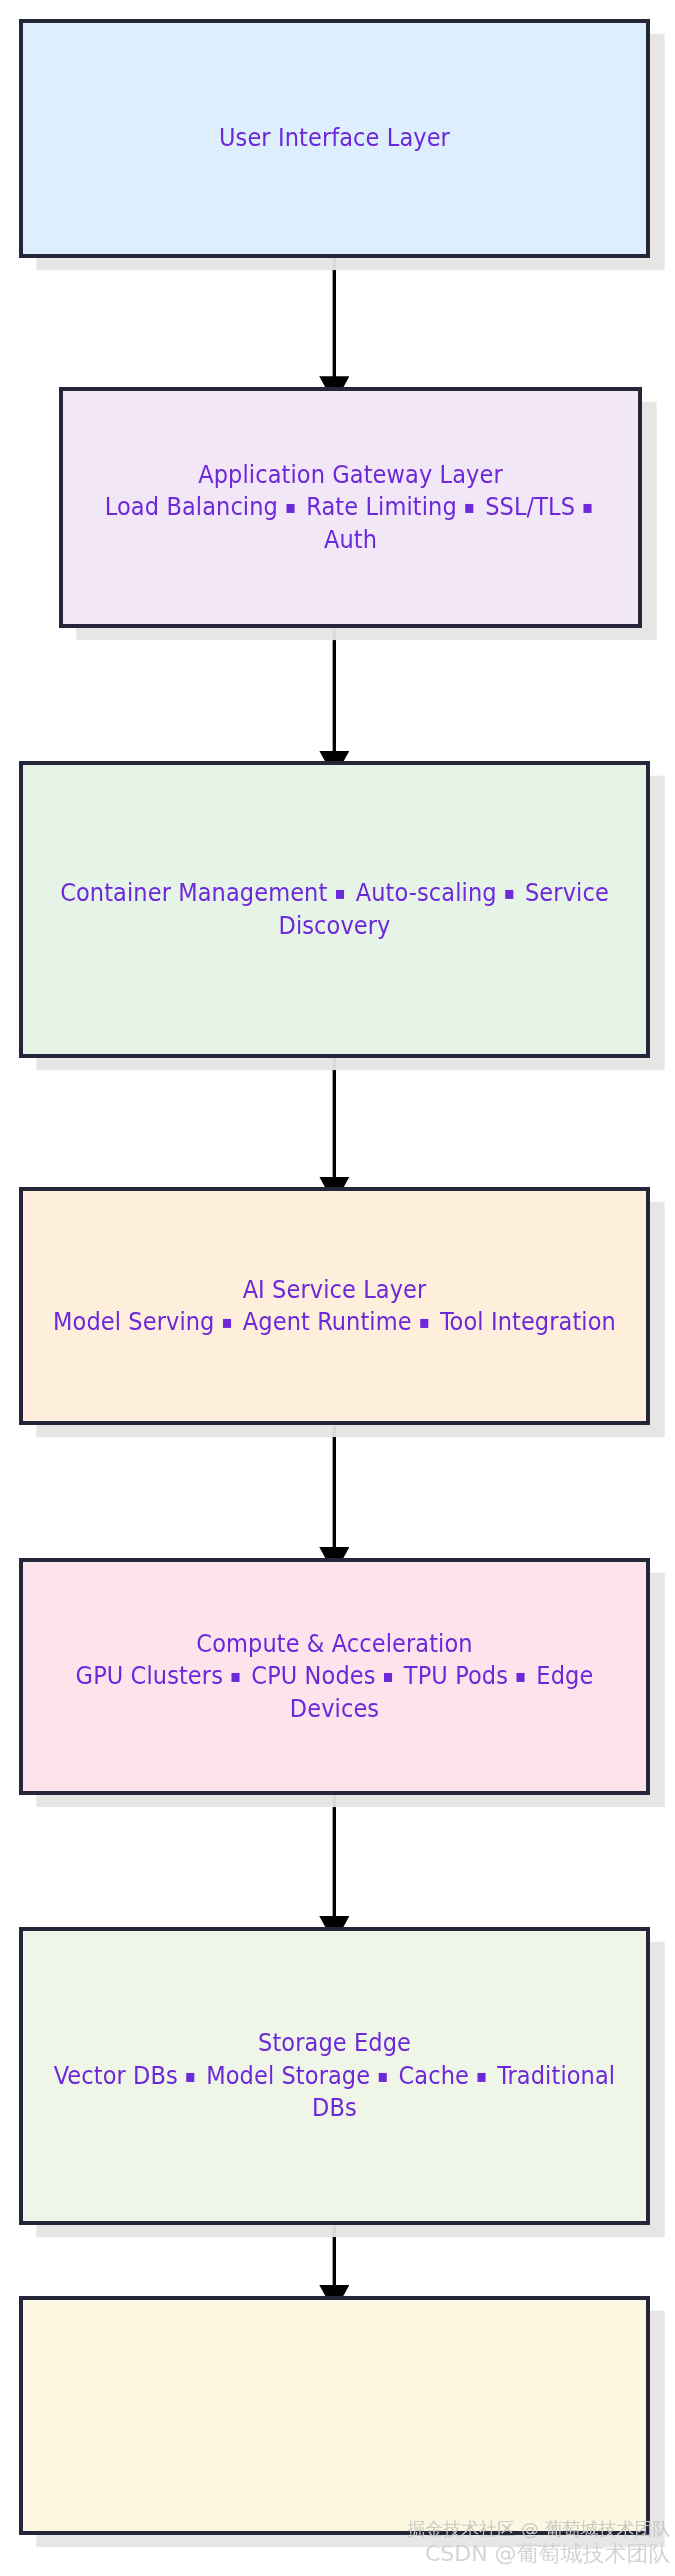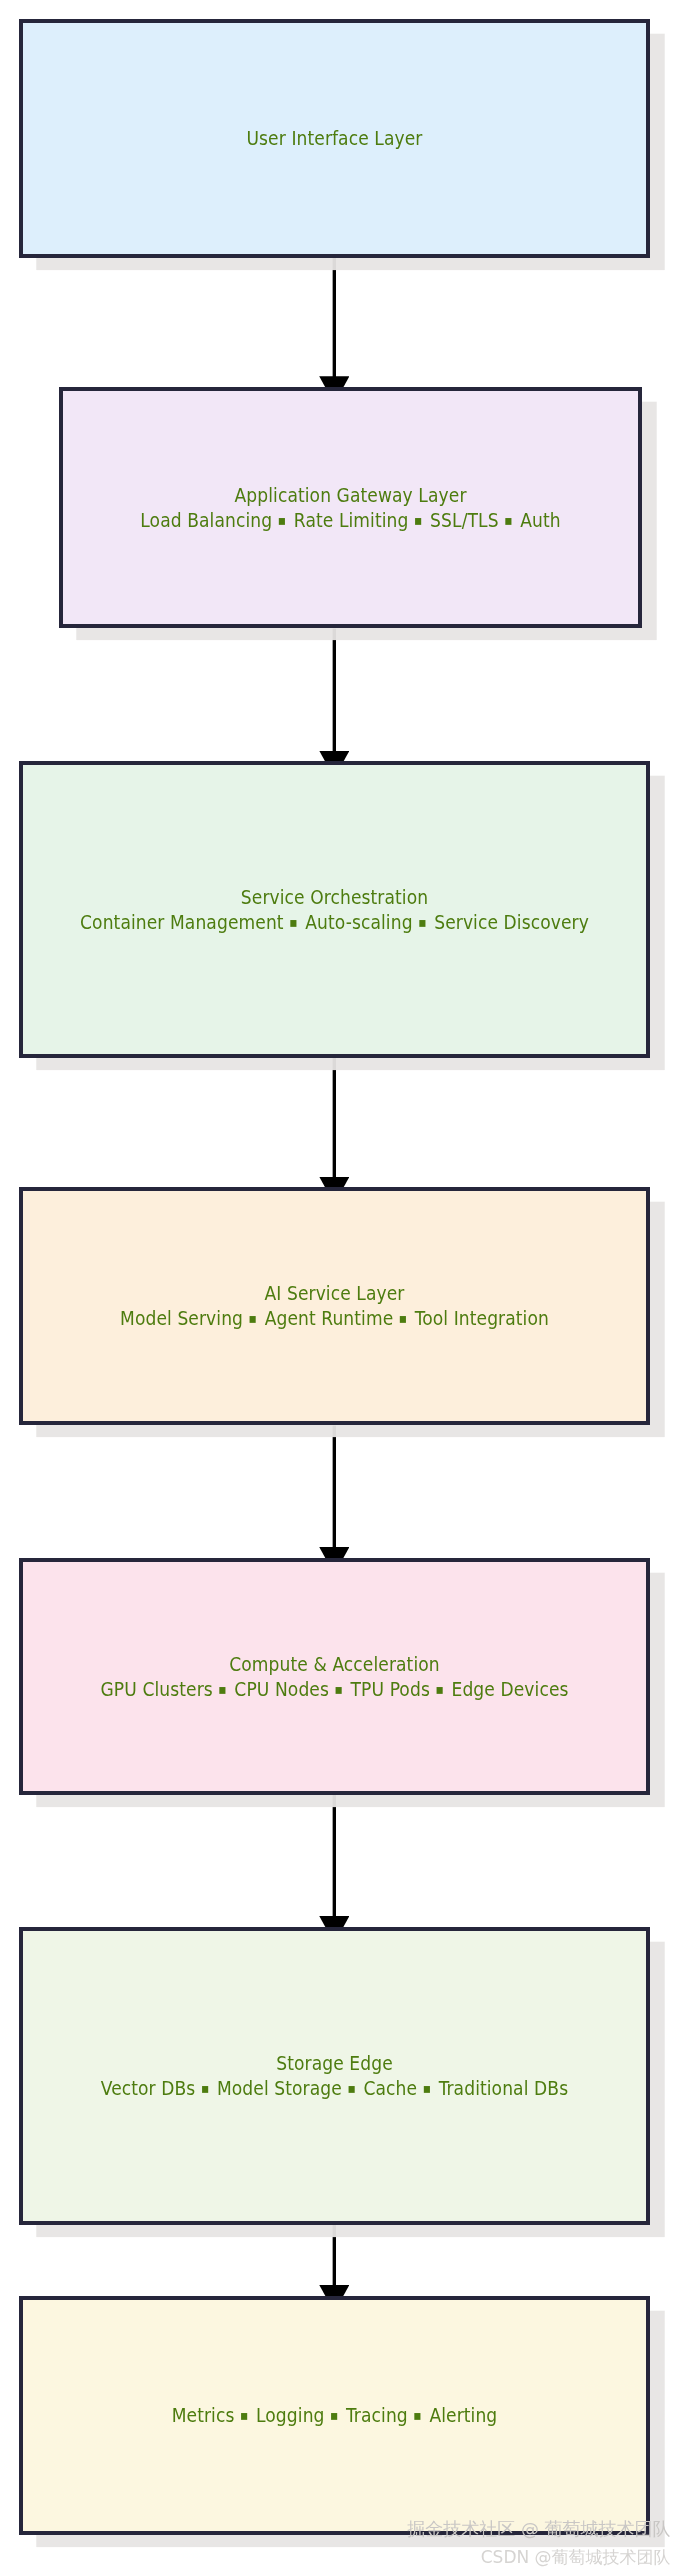--- a/index.html
+++ b/index.html
@@ -30,22 +30,22 @@
     border: 4px solid #26263b;
     display: flex;
     flex-direction: column;
     align-items: center;
     justify-content: center;
     text-align: center;
     box-shadow: 16px 13.4px 0 -1.3px rgba(231, 229, 228, 0.95);
   }
 
   .node-text {
-    color: #4d7c0f;
-    font-size: 19px;
+    color: #6d28d9;
+    font-size: 25px;
     line-height: 1.30;
     letter-spacing: 0.1px;
     font-stretch: condensed;
     padding: 0 17.4px;
     width: 100%;
     box-sizing: border-box;
     white-space: pre-line;
   }
 
   .node-title {
@@ -79,21 +79,21 @@
     font-family: "DejaVu Sans", "Liberation Sans", sans-serif;
     white-space: nowrap;
   }
   .wm-top {
     bottom: 35px;
     font-size: 18px;
     color: #c9c7c5;
   }
   .wm-bottom {
     bottom: 6.7px;
-    font-size: 17px;
+    font-size: 22px;
     color: #d6d4d2;
   }
 </style>
 </head>
 <body>
 
 <div id="flow">
   <svg class="edge" viewBox="0 0 1007 3840" width="676" height="2576" xmlns="http://www.w3.org/2000/svg">
     <defs>
       <marker id="arrowhead" markerWidth="11" markerHeight="9" refX="2.2" refY="4.5" orient="auto" markerUnits="strokeWidth">
@@ -110,32 +110,32 @@
       </g>
   </svg>
   <div id="node-group">
       <div class="node" style="left: 19px; top: 19px; width: 631px; height: 239px; background: rgb(221, 239, 252);">
         <div class="node-text"><span class="node-title">User Interface Layer</span></div>
       </div>
       <div class="node" style="left: 19px; top: 387px; width: 583px; height: 241px; background: rgb(242, 231, 247); margin-left: 40px;">
         <div class="node-text"><span class="node-title">Application Gateway Layer</span><span class="node-desc">Load Balancing <span class="bullet">▪</span> Rate Limiting <span class="bullet">▪</span> SSL/TLS <span class="bullet">▪</span> Auth</span></div>
       </div>
       <div class="node" style="left: 19px; top: 761px; width: 631px; height: 297px; background: rgb(230, 244, 232);">
-        <div class="node-text"><span class="node-title">Service Orchestration</span><span class="node-desc">Container Management <span class="bullet">▪</span> Auto-scaling <span class="bullet">▪</span> Service Discovery</span></div>
+        <div class="node-text"><span class="node-desc">Container Management <span class="bullet">▪</span> Auto-scaling <span class="bullet">▪</span> Service Discovery</span></div>
       </div>
       <div class="node" style="left: 19px; top: 1187px; width: 631px; height: 238px; background: rgb(253, 239, 220); text-align: center;">
         <div class="node-text"><span class="node-title">AI Service Layer</span><span class="node-desc">Model Serving <span class="bullet">▪</span> Agent Runtime <span class="bullet">▪</span> Tool Integration</span></div>
       </div>
       <div class="node" style="left: 19px; top: 1558px; width: 631px; height: 237px; background: rgb(252, 227, 236);">
         <div class="node-text"><span class="node-title">Compute &amp; Acceleration</span><span class="node-desc">GPU Clusters <span class="bullet">▪</span> CPU Nodes <span class="bullet">▪</span> TPU Pods <span class="bullet">▪</span> Edge Devices</span></div>
       </div>
       <div class="node" style="left: 19px; top: 1927px; width: 631px; height: 298px; background: rgb(239, 246, 231);">
         <div class="node-text"><span class="node-title">Storage Edge</span><span class="node-desc">Vector DBs <span class="bullet">▪</span> Model Storage <span class="bullet">▪</span> Cache <span class="bullet">▪</span> Traditional DBs</span></div>
       </div>
       <div class="node" style="left: 19px; top: 2296px; width: 631px; height: 239px; background: rgb(252, 247, 224);">
-        <div class="node-text"><span class="node-desc">Metrics <span class="bullet">▪</span> Logging <span class="bullet">▪</span> Tracing <span class="bullet">▪</span> Alerting</span></div>
+        <div class="node-text"></div>
       </div>
     </div>
 </div>
 
 <div class="watermark wm-top">掘金技术社区 @ 葡萄城技术团队</div>
 <div class="watermark wm-bottom">CSDN @葡萄城技术团队</div>
 
 
 </body></html>

